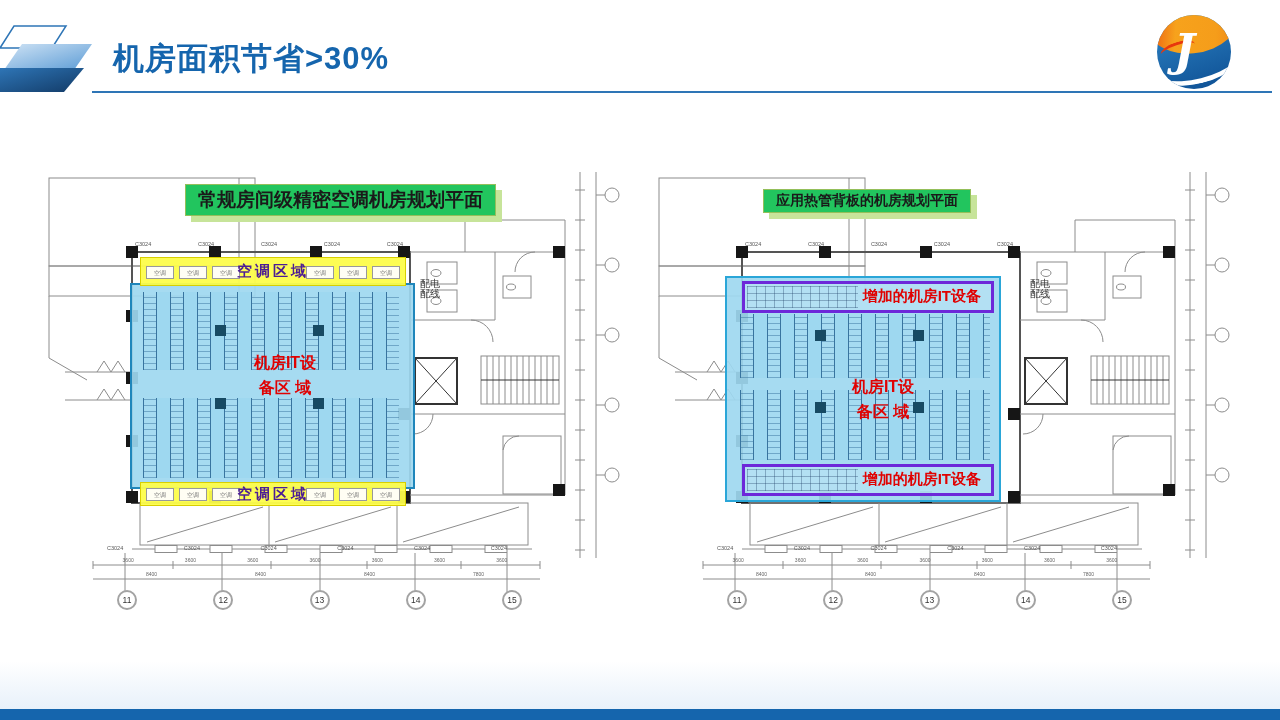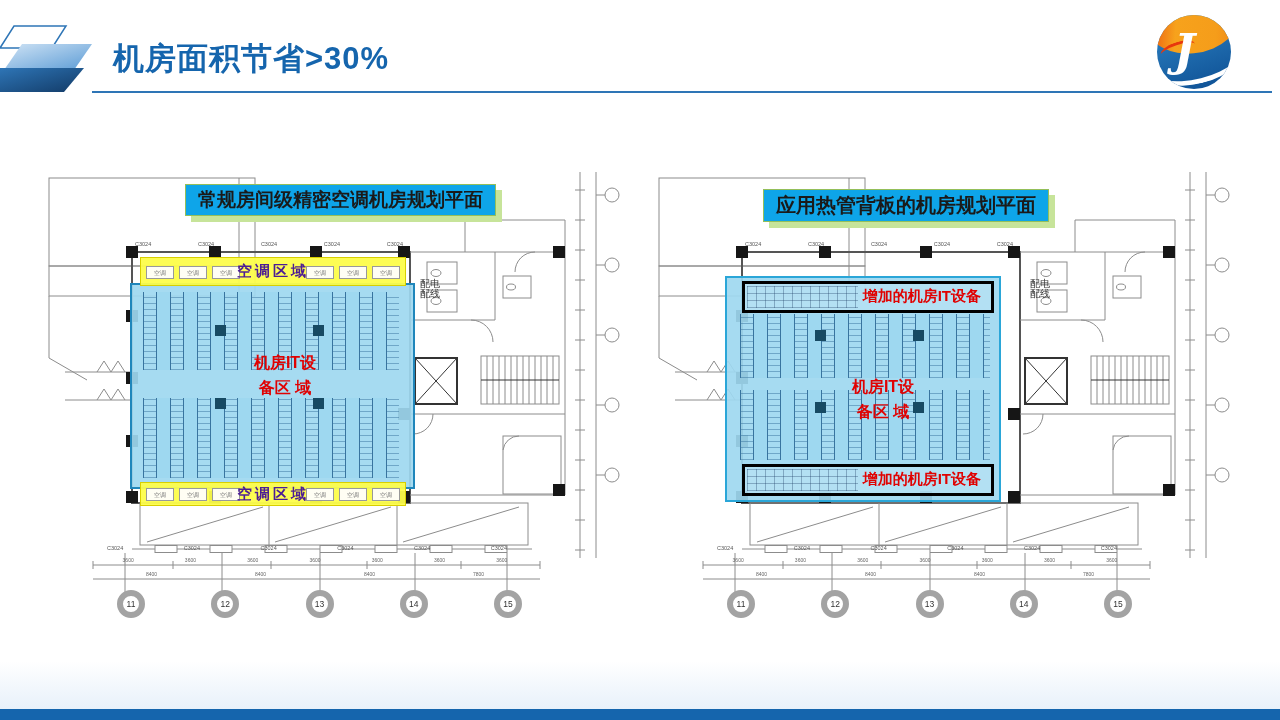--- a/index.html
+++ b/index.html
@@ -26,24 +26,24 @@
   .footer-fade{position:absolute;left:0;right:0;bottom:11px;height:48px;
         background:linear-gradient(180deg,rgba(232,241,250,0) 0%,#e8f1fa 100%);}
   .footer-bar{position:absolute;left:0;right:0;bottom:0;height:11px;background:#1565ad;}
 
   
   .plan{position:absolute;width:590px;height:470px;}
   #plan-left{left:35px;top:150px;}
   #plan-right{left:645px;top:150px;}
   .cadsvg{position:absolute;left:0;top:0;}
 
-  .caption{position:absolute;background:#0ea5e9;border:1px solid #94bf5a;box-shadow:6px 6px 0 #c7e49a;
+  .caption{position:absolute;background:#22c55e;border:1px solid #94bf5a;box-shadow:6px 6px 0 #c7e49a;
         font-weight:bold;font-size:19px;color:#1a1a1a;text-align:center;padding:2px 12px;white-space:nowrap;z-index:9;}
   #plan-left .caption{left:150px;top:34px;}
-  #plan-right .caption{left:118px;top:39px;font-size:20px;}
+  #plan-right .caption{left:118px;top:39px;font-size:14px;}
 
   .zone-blue{position:absolute;background:rgba(158,216,240,.92);border:2px solid #1f86bb;z-index:2;}
   #plan-left .zone-blue{left:95px;top:133px;width:281px;height:202px;}
   #plan-right .zone-blue{left:80px;top:126px;width:272px;height:222px;border-color:#2aa6d8;}
 
   .racks{position:absolute;z-index:3;
     background-image:
       repeating-linear-gradient(90deg,#38749f 0 1px,rgba(0,0,0,0) 1px 13px,#38749f 13px 14px,#9ed8f0 14px 27px),
       repeating-linear-gradient(0deg,rgba(56,116,159,.5) 0 1px,rgba(0,0,0,0) 1px 6px);}
   #plan-left .racks.g1{left:108px;top:142px;width:256px;height:78px;}
@@ -59,37 +59,37 @@
   .band-yellow.bottom{top:332px;height:22px;}
   .acrow{position:absolute;top:8px;display:flex;gap:5px;}
   .band-yellow.bottom .acrow{top:5px;}
   .acrow.l{left:5px;} .acrow.r{right:5px;}
   .ac-box{width:26px;height:11px;border:1px solid #999;background:#fffef4;font-size:6px;color:#777;
         display:flex;align-items:center;justify-content:center;line-height:1;}
   .band-label{position:absolute;width:100%;text-align:center;top:4px;font-weight:bold;font-size:15px;
         color:#4c1d95;letter-spacing:3px;z-index:6;}
   .band-yellow.bottom .band-label{top:2px;}
 
-  .navy-box{position:absolute;left:97px;width:246px;height:26px;border:3px solid #000000;
+  .navy-box{position:absolute;left:97px;width:246px;height:26px;border:3px solid #6d28d9;
         background:rgba(190,228,244,.55);z-index:5;}
   .navy-box.top{top:131px;}
   .navy-box.bottom{top:314px;}
   .navy-grid{position:absolute;left:2px;top:2px;bottom:2px;width:45%;
     background-image:
       repeating-linear-gradient(90deg,rgba(31,63,102,.35) 0 1px,rgba(0,0,0,0) 1px 9px),
       repeating-linear-gradient(0deg,rgba(31,63,102,.35) 0 1px,rgba(0,0,0,0) 1px 7px);}
   .navy-label{position:absolute;right:10px;top:3px;font-weight:bold;font-size:15px;color:#e00202;white-space:nowrap;}
 
   .itlabel{position:absolute;text-align:center;font-weight:bold;font-size:16px;color:#e00202;
         line-height:25px;z-index:6;}
   #plan-left .itlabel{left:150px;top:200px;width:200px;}
   #plan-right .itlabel{left:138px;top:224px;width:200px;}
 
   .bubbles{position:absolute;left:82px;top:440px;width:405px;display:flex;justify-content:space-between;z-index:6;}
-  .bubble{width:16px;height:16px;border:6px solid #a3a3a3;border-radius:50%;background:#fff;color:#333;
+  .bubble{width:16px;height:16px;border:2px solid #a3a3a3;border-radius:50%;background:#fff;color:#333;
         font-size:8.5px;display:flex;align-items:center;justify-content:center;line-height:1;}
 
   .dimrow{position:absolute;display:flex;justify-content:space-around;z-index:6;}
   .dimrow.r1{left:62px;top:408px;width:436px;}
   .dimrow.r2{left:62px;top:422px;width:436px;}
   .dim-num{font-size:5px;color:#666;line-height:1;}
 
   .winrow{position:absolute;display:flex;justify-content:space-between;z-index:6;}
   .winrow.toprow{left:100px;top:92px;width:268px;}
   .winrow.bottomrow{left:72px;top:396px;width:400px;}

